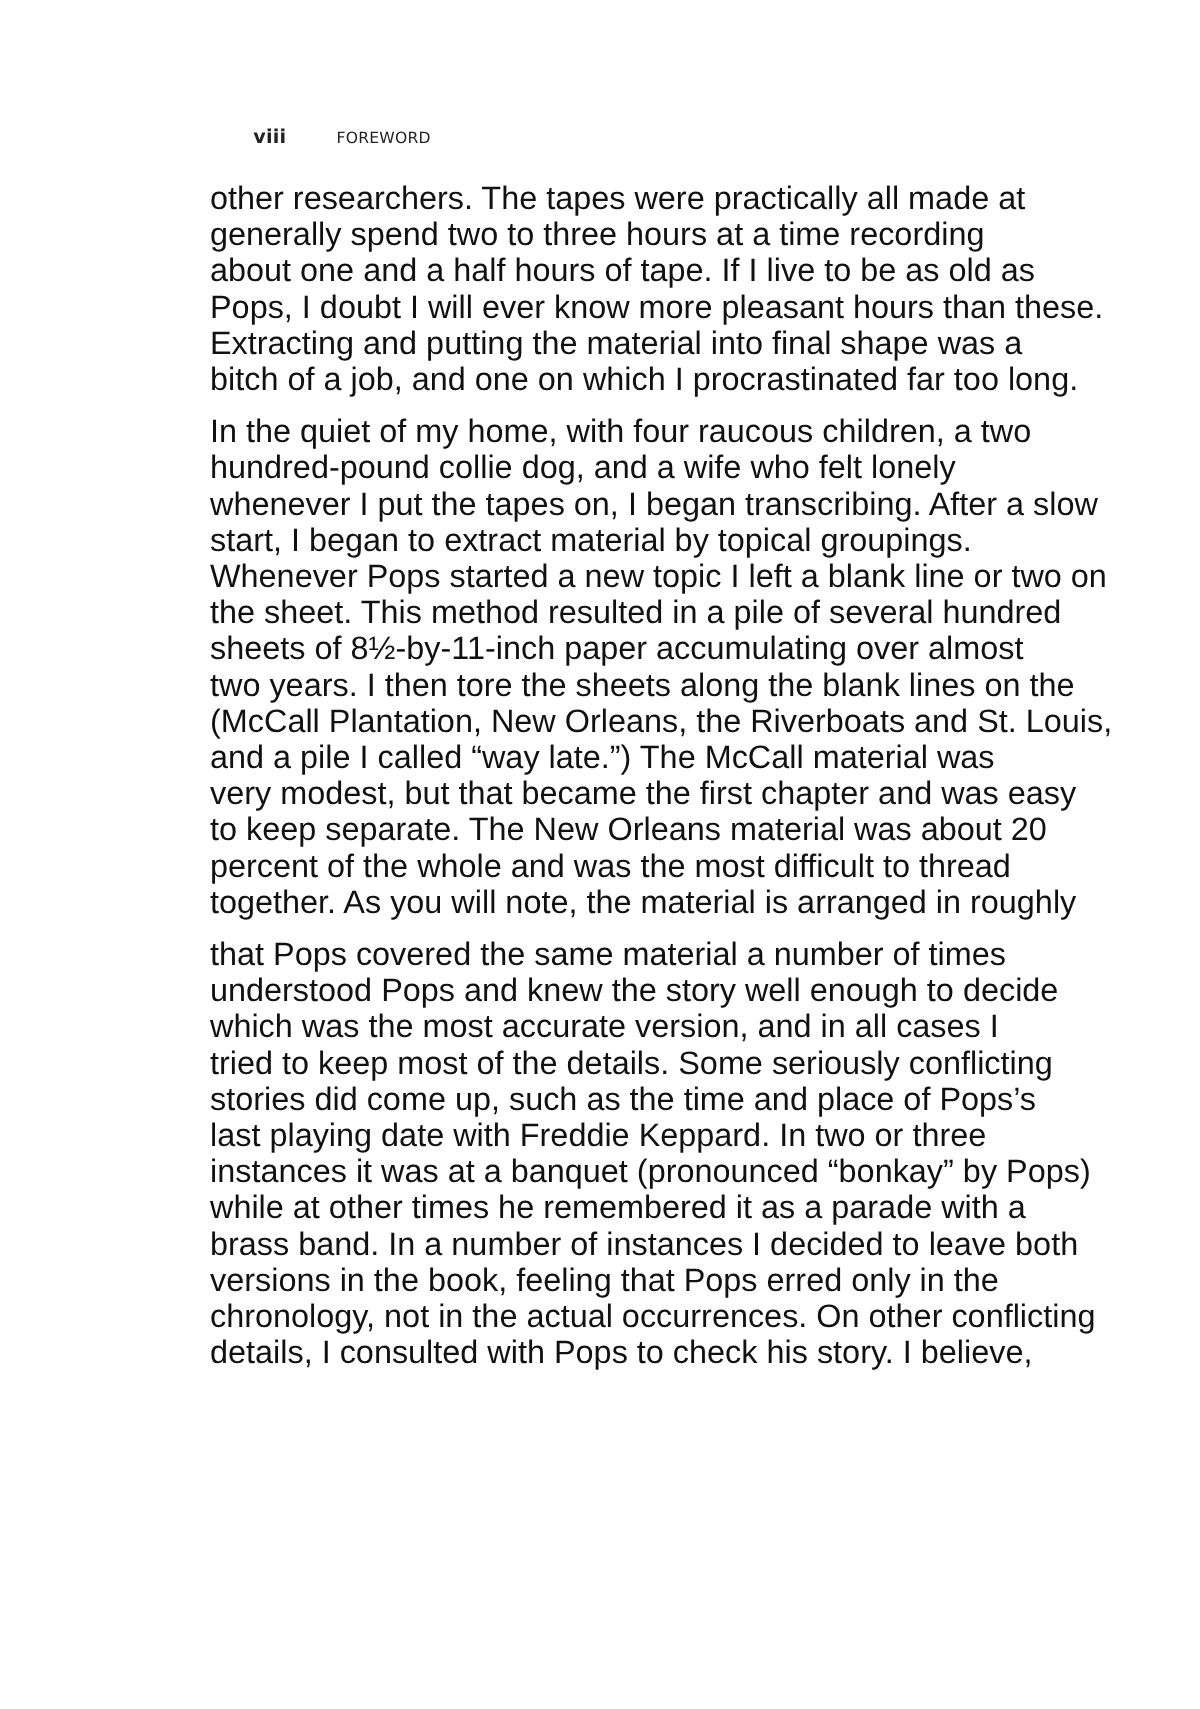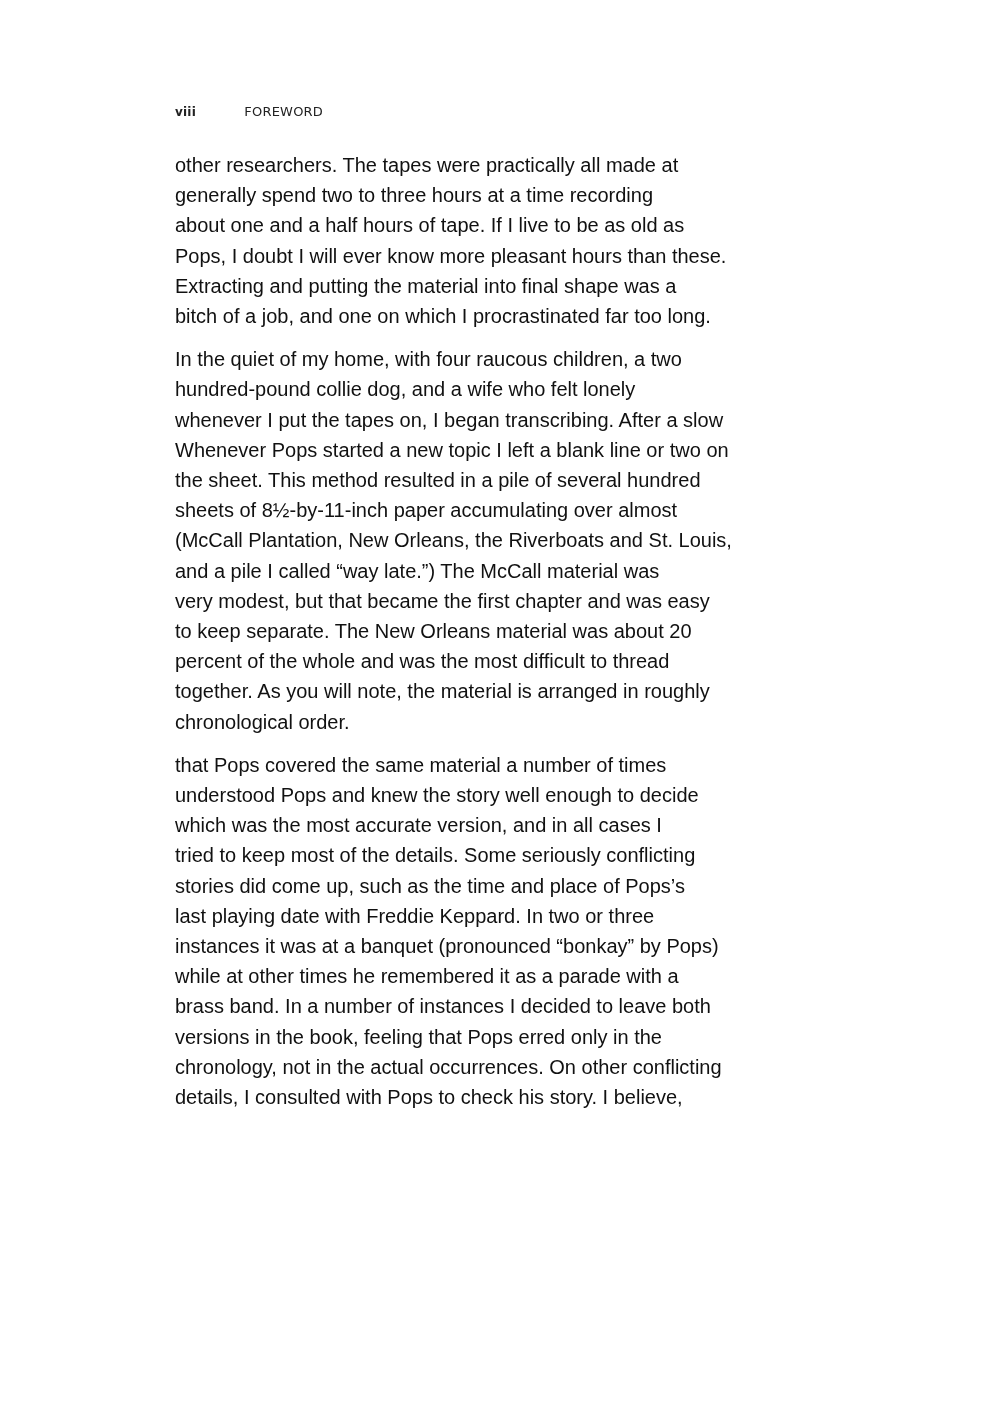--- a/index.html
+++ b/index.html
@@ -20,33 +20,34 @@
       top: 104px;
       font-family: "DejaVu Sans", sans-serif;
       font-size: 13px;
       color: #222;
       letter-spacing: 0.2px;
     }
     .page-number {
       display: inline-block;
       width: 65px;
       font-weight: bold;
-      font-size: 12px;
+      font-size: 16px;
+      margin-left: 36px;
     }
     .running-head {
       display: inline-block;
       text-align: right;
     }
     .body-text {
       position: absolute;
       left: 175px;
       top: 150px;
       width: 650px;
       font-family: "Liberation Sans", sans-serif;
-      font-size: 20px;
+      font-size: 27px;
       line-height: 30.2px;
       color: #111;
     }
     .paragraph {
       margin: 0 0 13px 0;
     }
     .line {
       display: block;
       white-space: nowrap;
     }
@@ -65,30 +66,31 @@
     <span class="line">generally spend two to three hours at a time recording</span>
     <span class="line">about one and a half hours of tape. If I live to be as old as</span>
     <span class="line">Pops, I doubt I will ever know more pleasant hours than these.</span>
     <span class="line">Extracting and putting the material into final shape was a</span>
     <span class="line">bitch of a job, and one on which I procrastinated far too long.</span>
   </p>
   <p class="paragraph">
     <span class="line">In the quiet of my home, with four raucous children, a two</span>
     <span class="line">hundred-pound collie dog, and a wife who felt lonely</span>
     <span class="line">whenever I put the tapes on, I began transcribing. After a slow</span>
+    <span class="line">start, I began to extract material by topical groupings.</span>
     <span class="line">Whenever Pops started a new topic I left a blank line or two on</span>
     <span class="line">the sheet. This method resulted in a pile of several hundred</span>
     <span class="line">sheets of 8½-by-11-inch paper accumulating over almost</span>
+    <span class="line">two years. I then tore the sheets along the blank lines on the</span>
     <span class="line">(McCall Plantation, New Orleans, the Riverboats and St. Louis,</span>
     <span class="line">and a pile I called “way late.”) The McCall material was</span>
     <span class="line">very modest, but that became the first chapter and was easy</span>
     <span class="line">to keep separate. The New Orleans material was about 20</span>
     <span class="line">percent of the whole and was the most difficult to thread</span>
     <span class="line">together. As you will note, the material is arranged in roughly</span>
-    <span class="line">chronological order.</span>
   </p>
   <p class="paragraph">
     <span class="line">that Pops covered the same material a number of times</span>
     <span class="line">understood Pops and knew the story well enough to decide</span>
     <span class="line">which was the most accurate version, and in all cases I</span>
     <span class="line">tried to keep most of the details. Some seriously conflicting</span>
     <span class="line">stories did come up, such as the time and place of Pops’s</span>
     <span class="line">last playing date with Freddie Keppard. In two or three</span>
     <span class="line">instances it was at a banquet (pronounced “bonkay” by Pops)</span>
     <span class="line">while at other times he remembered it as a parade with a</span>

